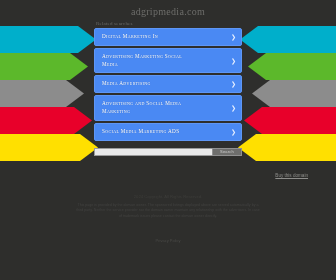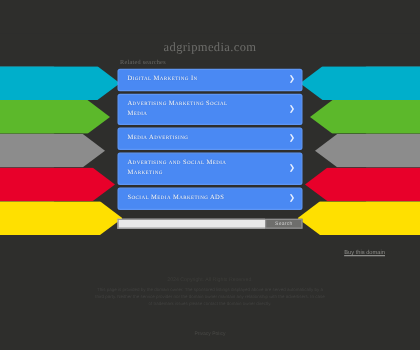--- a/index.html
+++ b/index.html
@@ -2,21 +2,21 @@
 <html><head>
 <meta charset="utf-8">
 <style>
   html,body{margin:0;padding:0;}
   body{
     width:336px;height:280px;overflow:hidden;
     background:#2e2e2c;
     font-family:"Liberation Serif", serif;
     position:relative;
   }
-  #page{position:absolute;inset:0;overflow:hidden;background:#2e2e2c;margin-top:27px;}
+  #page{position:absolute;inset:0;overflow:hidden;background:#2e2e2c;}
 
   
   .chev-layer{position:absolute;left:0;right:0;top:26px;height:136px;pointer-events:none;}
   .band{position:absolute;left:0;right:0;height:27px;}
   .band.b0{top:0;}
   .band.b1{top:27px;}
   .band.b2{top:54px;}
   .band.b3{top:81px;}
   .band.b4{top:108px;}
 

